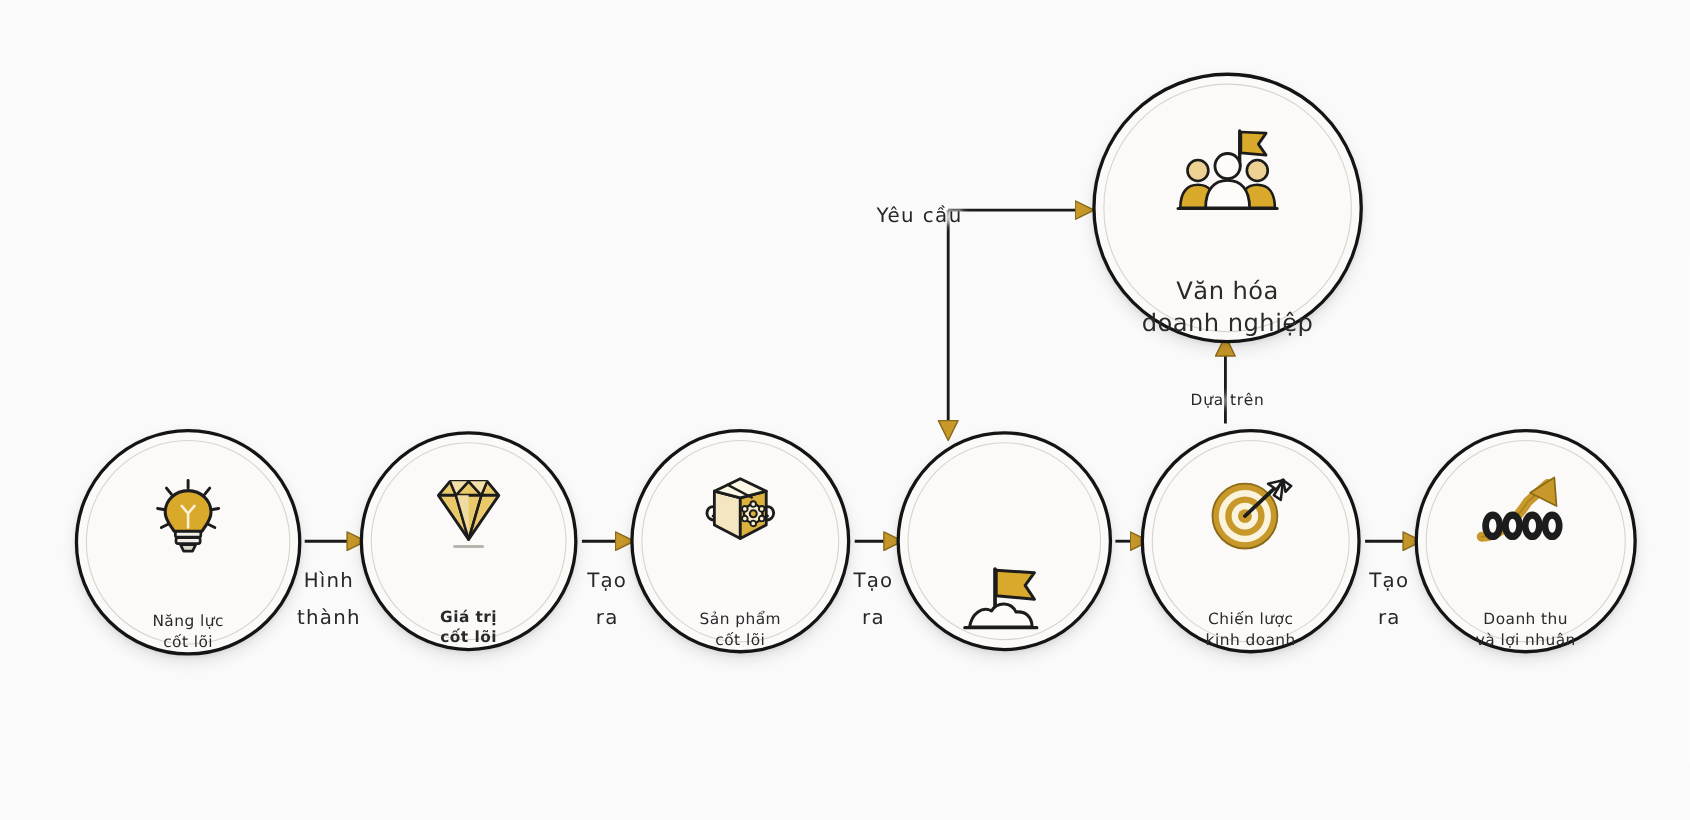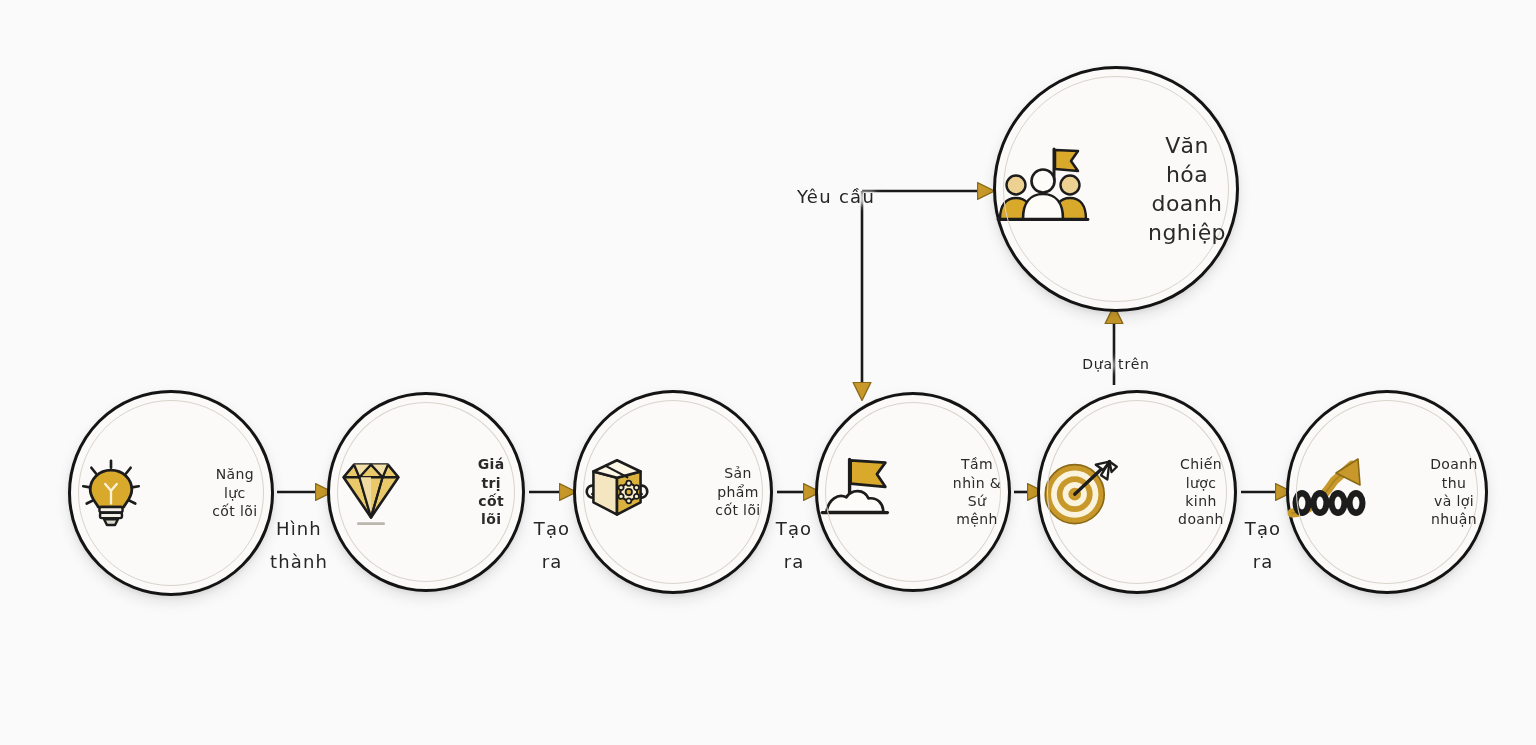--- a/index.html
+++ b/index.html
@@ -28,21 +28,21 @@
 
   
   .node {
     position: absolute;
     border-radius: 50%;
     background: #fbfaf8;
     border: 3.5px solid #141414;
     box-shadow: 0 6px 14px rgba(0,0,0,0.10),
                 0 2px 4px rgba(0,0,0,0.06);
     display: flex;
-    flex-direction: row;
+    flex-direction: column;
     align-items: center;
     justify-content: flex-end;
     box-sizing: border-box;
     gap: 48px;
   }
   .node .inner-ring {
     position: absolute;
     left: 7px; top: 7px; right: 7px; bottom: 7px;
     border-radius: 50%;
     border: 1.5px solid #d8d4cc;
@@ -231,22 +231,20 @@
   <div class="node" id="node-vision-mission">
     <div class="inner-ring"></div>
     <div class="node-icon">
       <svg width="80" height="72" viewBox="0 0 76 68">
         <line x1="30" y1="4" x2="30" y2="52" stroke="#1c1c1c" stroke-width="3.2" stroke-linecap="round"></line>
         <path d="M31 5 L 64 7 L 56 18 L 64 30 L 31 27 Z" fill="#d9a92c" stroke="#1c1c1c" stroke-width="2.6" stroke-linejoin="round"></path>
         <path d="M8 54 C 10 42 19 36 27 40 C 32 32 44 32 48 41 C 57 40 62 46 62 54 Z" fill="#fdfcf8" stroke="#1c1c1c" stroke-width="2.6" stroke-linejoin="round"></path>
         <line x1="4" y1="54.5" x2="66" y2="54.5" stroke="#1c1c1c" stroke-width="3" stroke-linecap="round"></line>
       </svg>
     </div>
-    <div class="node-label">Tầm nhìn &amp;
-Sứ mệnh</div>
   </div>
 
   <div class="node" id="node-revenue">
     <div class="inner-ring"></div>
     <div class="node-icon">
       <svg width="92" height="72" viewBox="0 0 92 72">
 
         <path d="M6 58 C 22 58 36 44 48 26 L 66 10" fill="none" stroke="#c8992a" stroke-width="9" stroke-linecap="round"></path>
         <path d="M6 58 C 22 58 36 44 48 26 L 66 10" fill="none" stroke="#8a6a18" stroke-width="1.4" stroke-linecap="round" opacity="0.5"></path>
         <path d="M72 4 L 74 30 L 50 18 Z" fill="#c8992a" stroke="#8a6a18" stroke-width="1.6" stroke-linejoin="round"></path>

